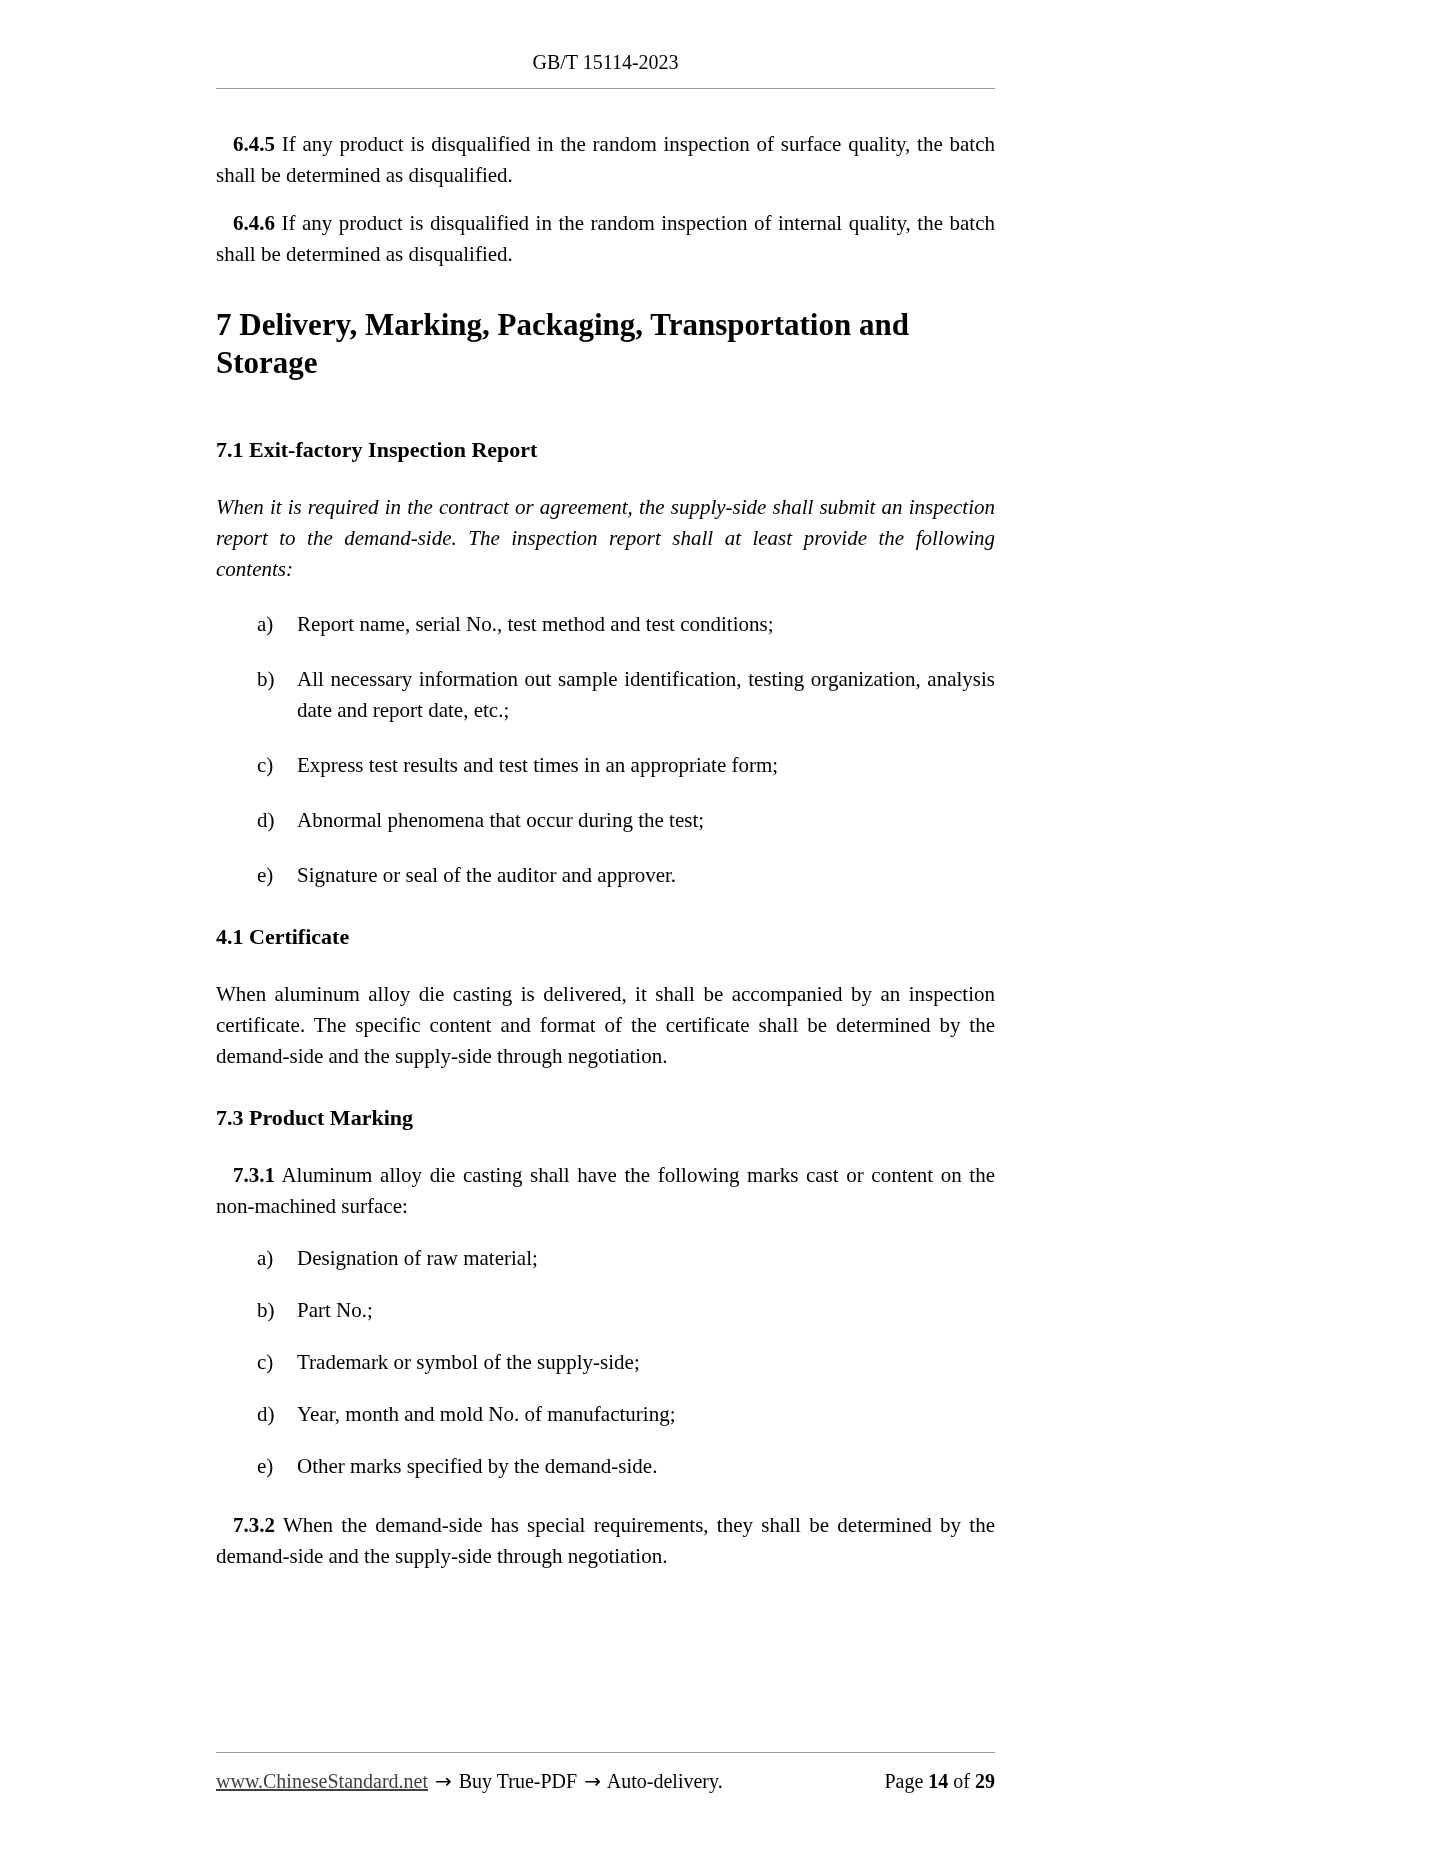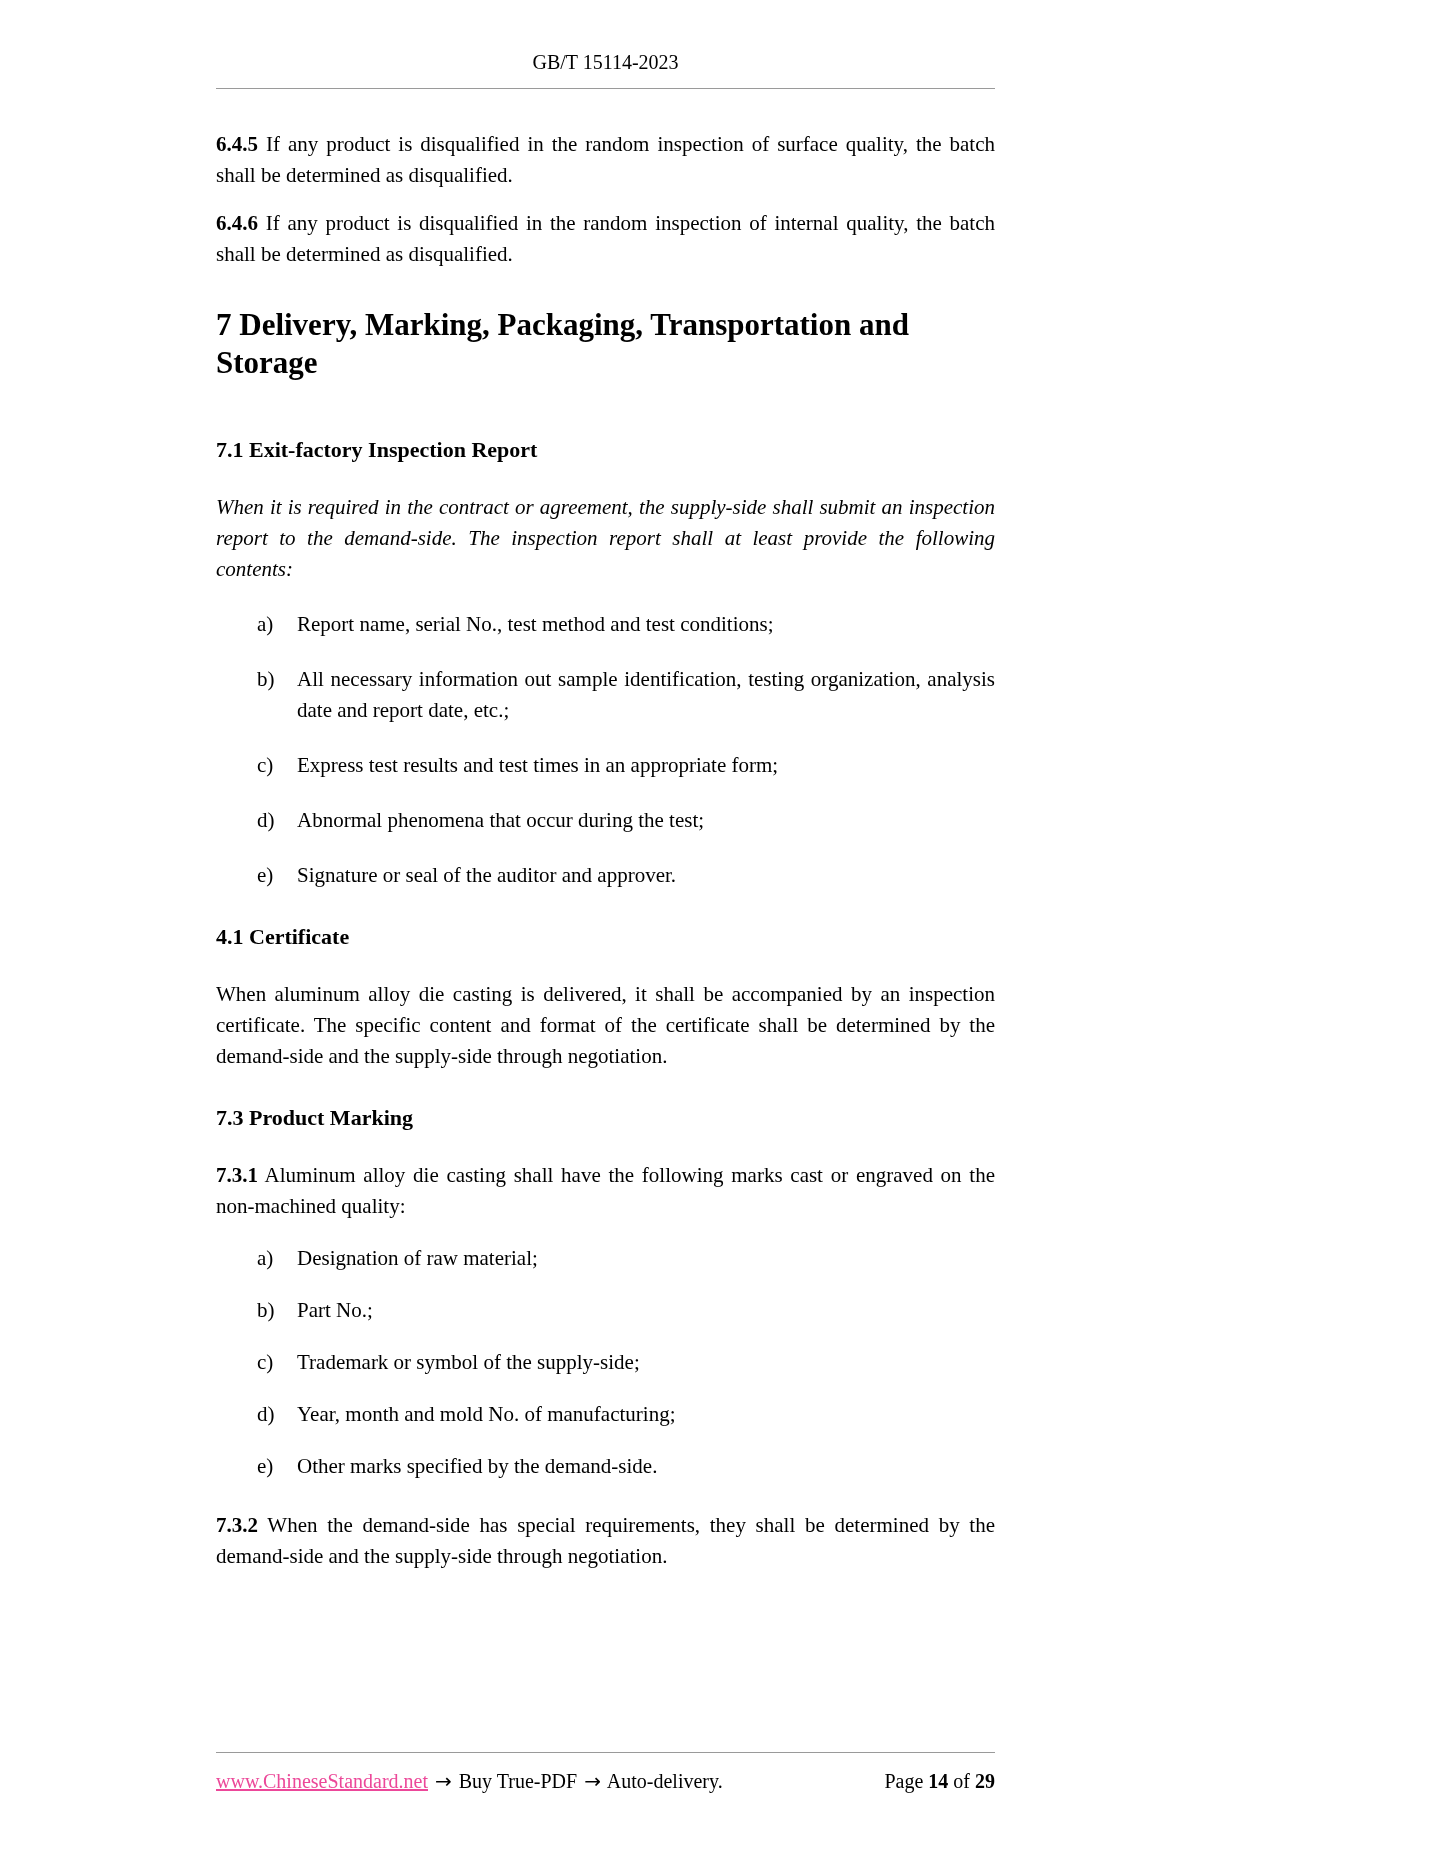--- a/index.html
+++ b/index.html
@@ -78,30 +78,30 @@
     width: 779px;
     border-top: 1px solid #9a9a9a;
     padding-top: 15px;
     font-size: 20px;
     line-height: 26px;
     display: flex;
     justify-content: space-between;
     align-items: baseline;
   }
   .footer-left a {
-    color: #ec4899;
+    color: #404040;
     text-decoration: underline;
     cursor: pointer;
   }
   .footer .arrow {
     font-family: "DejaVu Sans", sans-serif;
     padding: 0 2px;
   }
   .footer-right b { font-weight: bold; margin-top: 32px; }
-  b.clause-num { font-weight: bold; }
+  b.clause-num { font-weight: bold; margin-left: 17px; }
 </style>
 </head>
 <body>
 
 <div class="page">
   <div class="content">
 
     <div class="doc-header-title">GB/T 15114-2023</div>
     <div class="header-rule"></div>
 
@@ -137,21 +137,21 @@
         <span class="li-text">Signature or seal of the auditor and approver.</span>
       </div>
     </div>
 
     <h2 class="section-heading h72">4.1 Certificate</h2>
 
     <p class="body-para p72">When aluminum alloy die casting is delivered, it shall be accompanied by an inspection certificate. The specific content and format of the certificate shall be determined by the demand-side and the supply-side through negotiation.</p>
 
     <h2 class="section-heading h73">7.3 Product Marking</h2>
 
-    <p class="body-para p731"><b class="clause-num">7.3.1</b> <span>Aluminum alloy die casting shall have the following marks cast or engraved on the non-machined quality:</span></p>
+    <p class="body-para p731"><b class="clause-num">7.3.1</b> <span>Aluminum alloy die casting shall have the following marks cast or content on the non-machined surface:</span></p>
 
     <div class="list list-73">
       <div class="li">
         <span class="li-label">a)</span>
         <span class="li-text">Designation of raw material;</span>
       </div>
       <div class="li">
         <span class="li-label">b)</span>
         <span class="li-text">Part No.;</span>
       </div>

